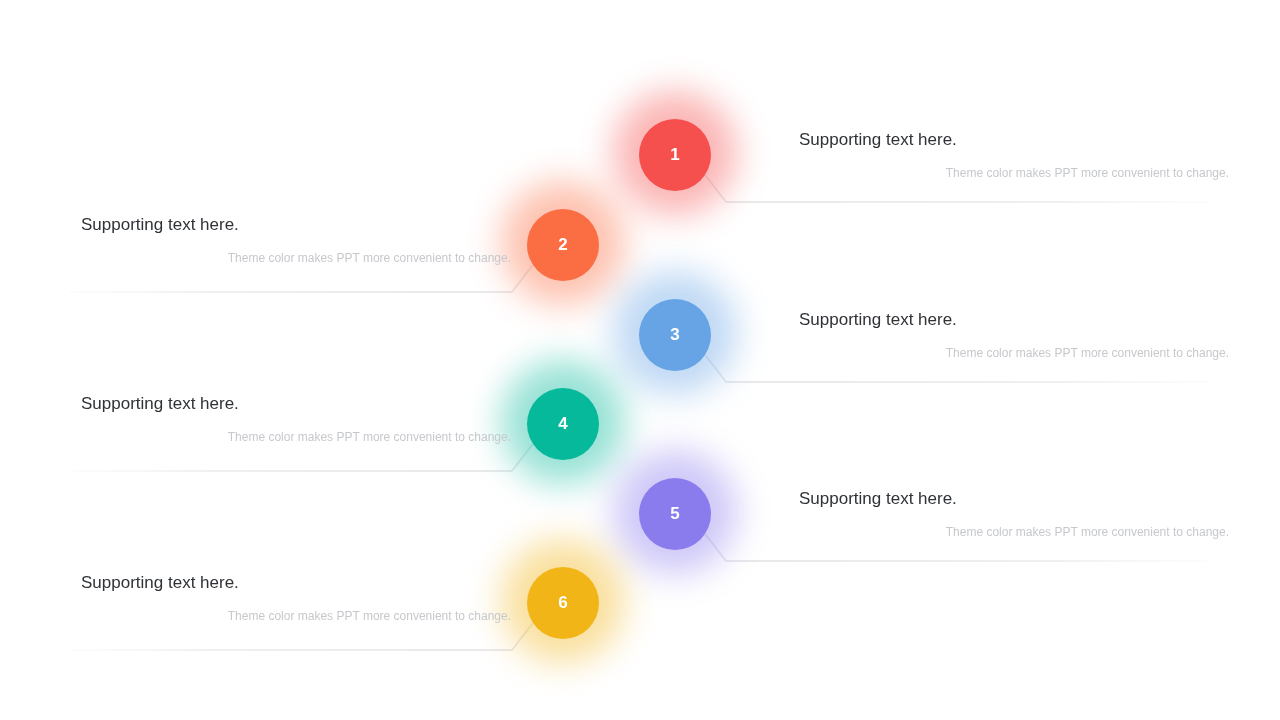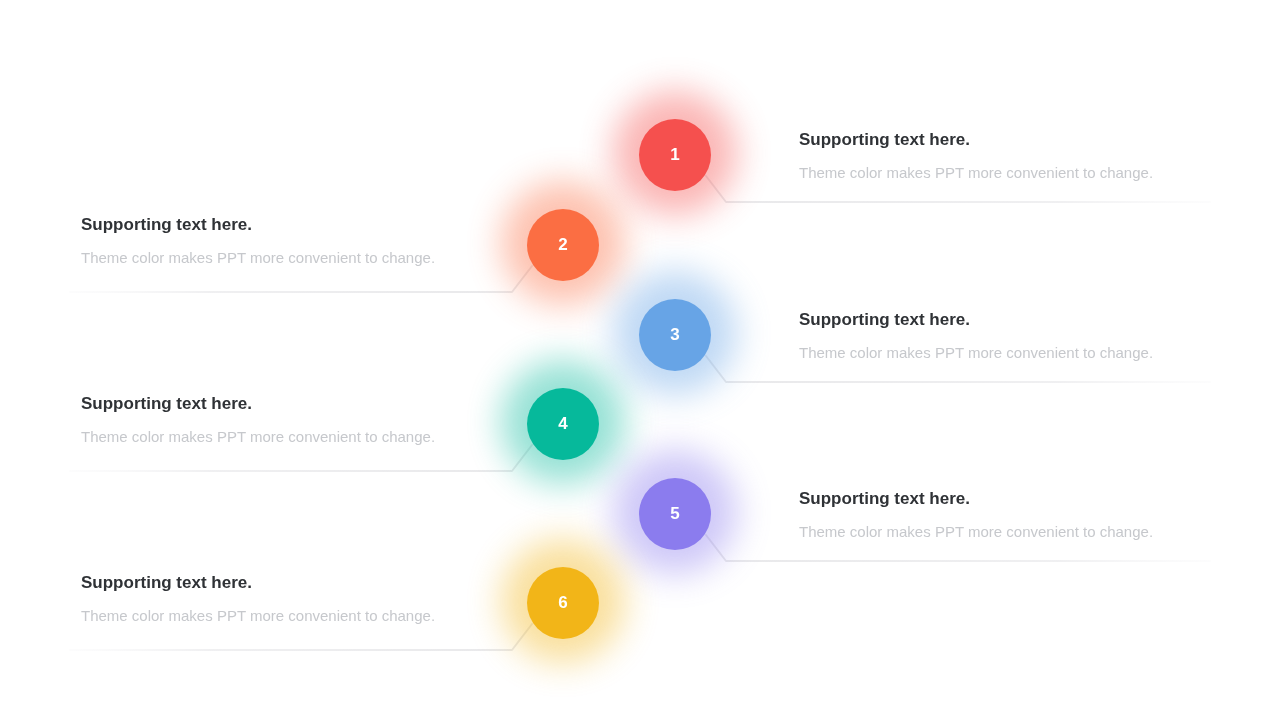--- a/index.html
+++ b/index.html
@@ -70,33 +70,34 @@
     letter-spacing: 0.2px;
   }
 
   
   .textblock {
     position: absolute;
     width: 430px;
   }
   .heading {
     font-size: 17px;
-    font-weight: bold;
+    font-weight: normal;
     color: #2f3236;
     line-height: 22px;
     margin: 0;
     white-space: nowrap;
   }
   .subtext {
-    font-size: 15px;
+    font-size: 12px;
     font-weight: normal;
     color: #c6c8cc;
     line-height: 20px;
     margin: 12px 0 0 0;
     white-space: nowrap;
+    text-align: right;
   }
 
   
   .side-right .textblock { left: 799px; }
   .side-right .circle-wrap { left: 639px; }
 
   
   .side-left .textblock { left: 81px; }
   .side-left .circle-wrap { left: 527px; }
 </style>

